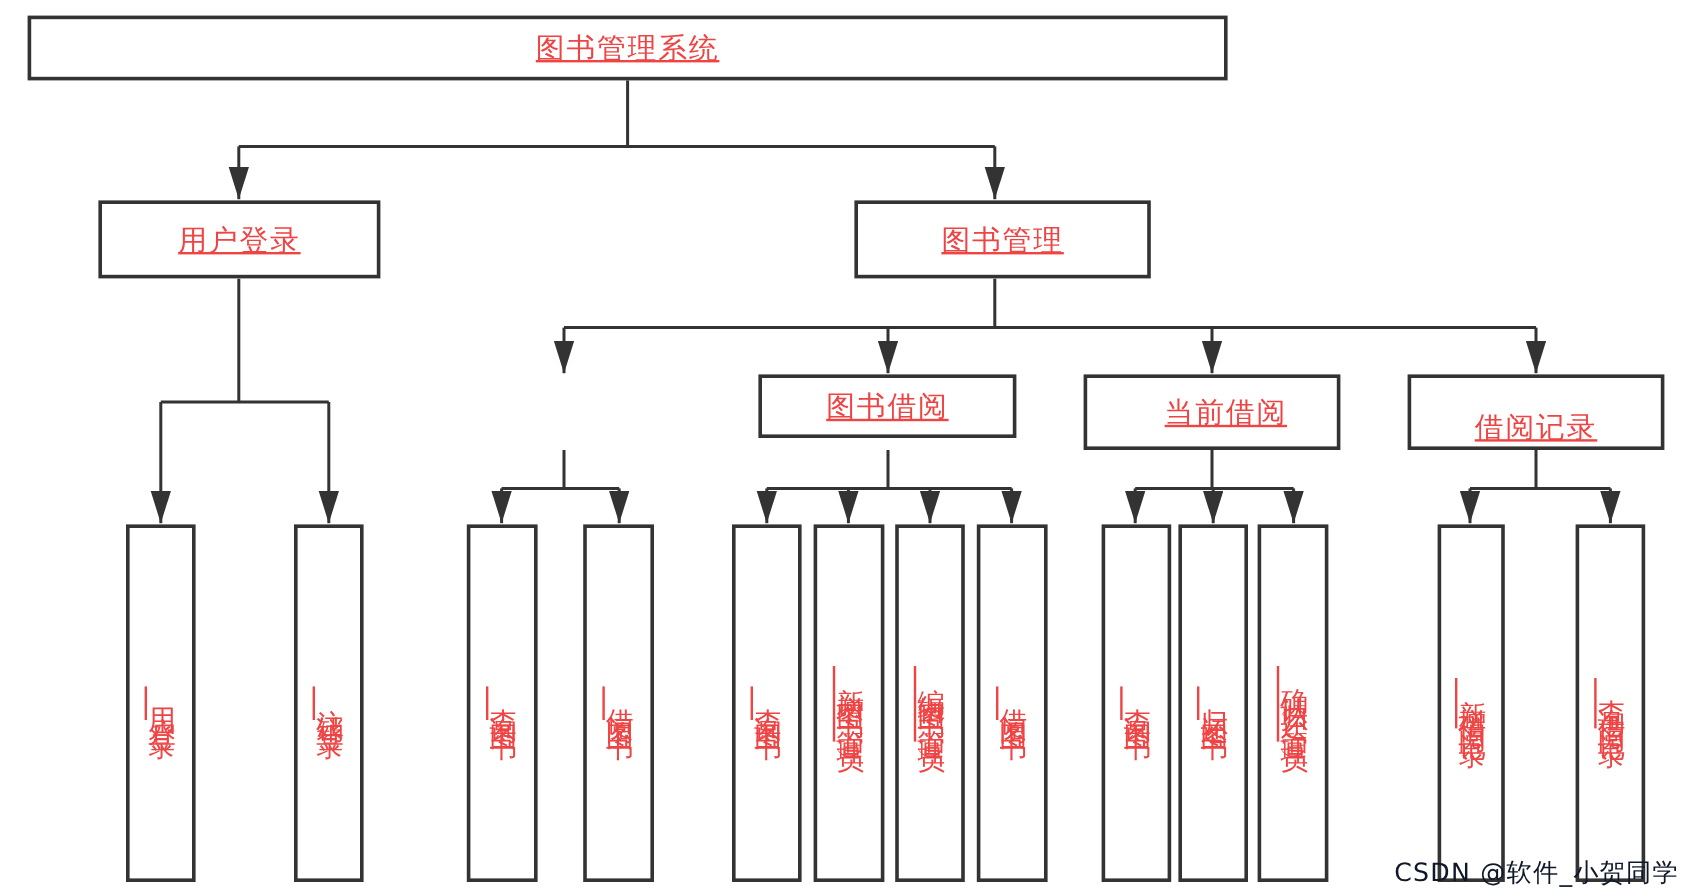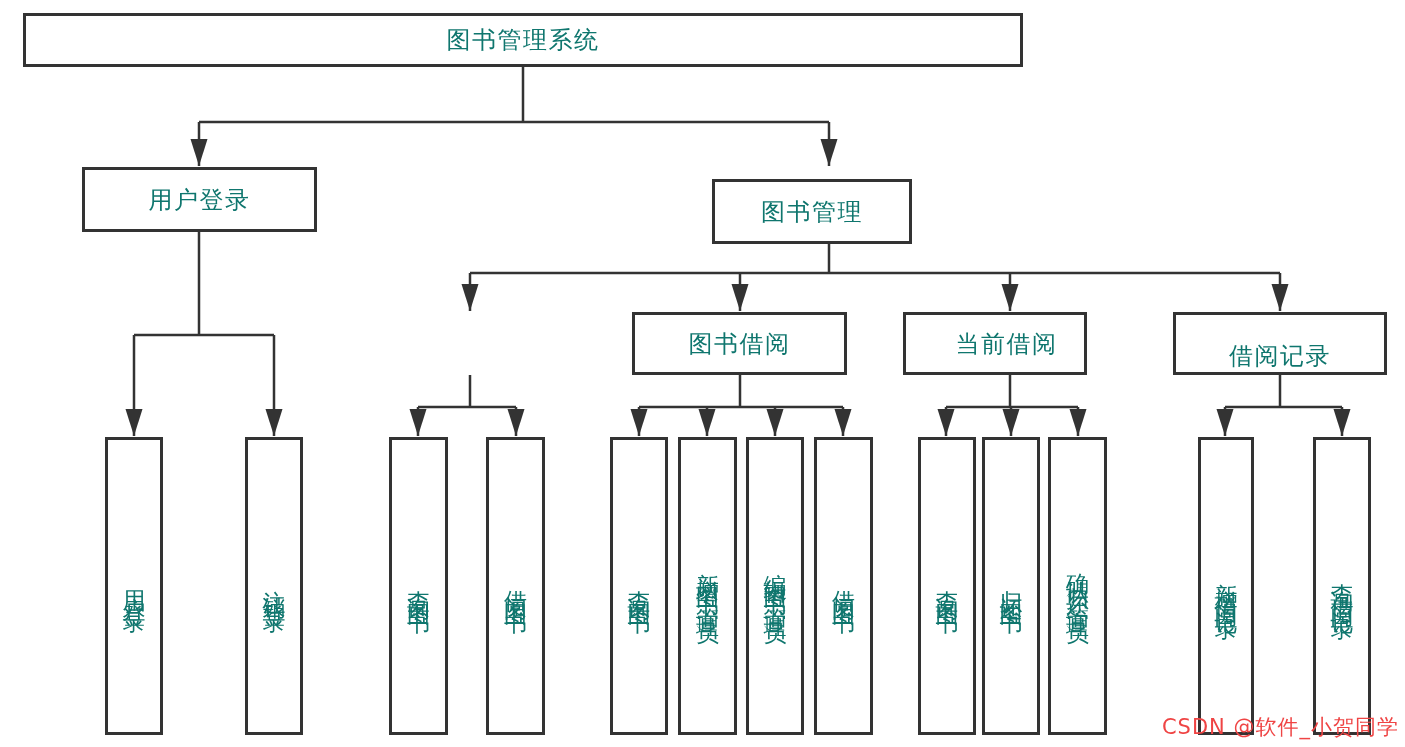--- a/index.html
+++ b/index.html
@@ -30,22 +30,23 @@
     marker-end: url(#ah);
   }
   .box {
     position: absolute;
     box-sizing: border-box;
     border: 3px solid #333333;
     background: #ffffff;
     display: flex;
     align-items: center;
     justify-content: center;
-    color: #0f766e;
+    color: #ef4444;
     z-index: 2;
+    text-decoration: underline;
   }
   .hbox {
     font-size: 24px;
     letter-spacing: 1.5px;
     white-space: nowrap;
   }
   .vbox {
     font-size: 23px;
   }
   .vbox .vlabel {
@@ -54,21 +55,21 @@
     letter-spacing: 7px;
     line-height: 1;
     white-space: nowrap;
   }
   .watermark {
     position: absolute;
     top: 713px;
     right: 6px;
     font-size: 21px;
     letter-spacing: 1px;
-    color: #ef4444;
+    color: #0f172a;
     z-index: 3;
     white-space: nowrap;
   }
 </style>
 </head>
 <body>
 
 <div class="canvas">
 
   <svg class="connector-svg" width="1405" height="747" viewBox="0 0 1405 747">
@@ -126,28 +127,28 @@
     </g>
   </svg>
 
   <div class="box hbox" style="left:23px; top:13px; width:1000px; height:54px;">
     <span>图书管理系统</span>
   </div>
 
   <div class="box hbox" style="left:82px; top:167px; width:235px; height:65px;">
     <span>用户登录</span>
   </div>
-  <div class="box hbox" style="left:712px; top:179px; width:200px; height:65px;">
+  <div class="box hbox" style="left:712px; top:167px; width:247px; height:65px;">
     <span>图书管理</span>
   </div>
 
-  <div class="box hbox" style="left:632px; top:312px; width:215px; height:63px;">
+  <div class="box hbox" style="left:632px; top:312px; width:215px; height:53px;">
     <span>图书借阅</span>
   </div>
-  <div class="box hbox" style="left:903px; top:312px; width:184px; height:63px;padding-left:23px;">
+  <div class="box hbox" style="left:903px; top:312px; width:214px; height:63px;padding-left:23px;">
     <span>当前借阅</span>
   </div>
   <div class="box hbox" style="left:1173px; top:312px; width:214px; height:63px;align-items:flex-end;">
     <span>借阅记录</span>
   </div>
 
   <div class="box vbox" style="left:105px; top:437px; width:58px; height:298px;">
     <span class="vlabel">用户登录</span>
   </div>
   <div class="box vbox" style="left:245px; top:437px; width:58px; height:298px;">

